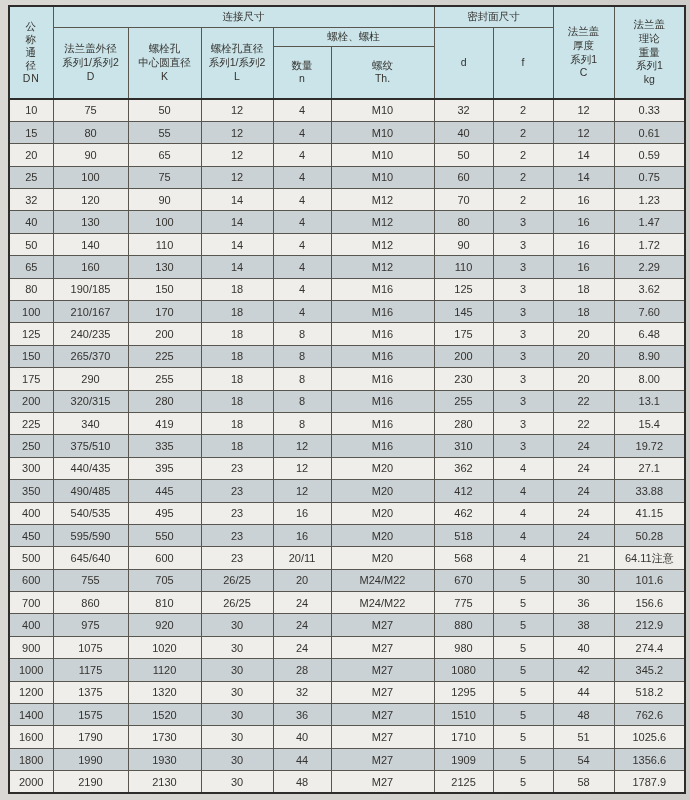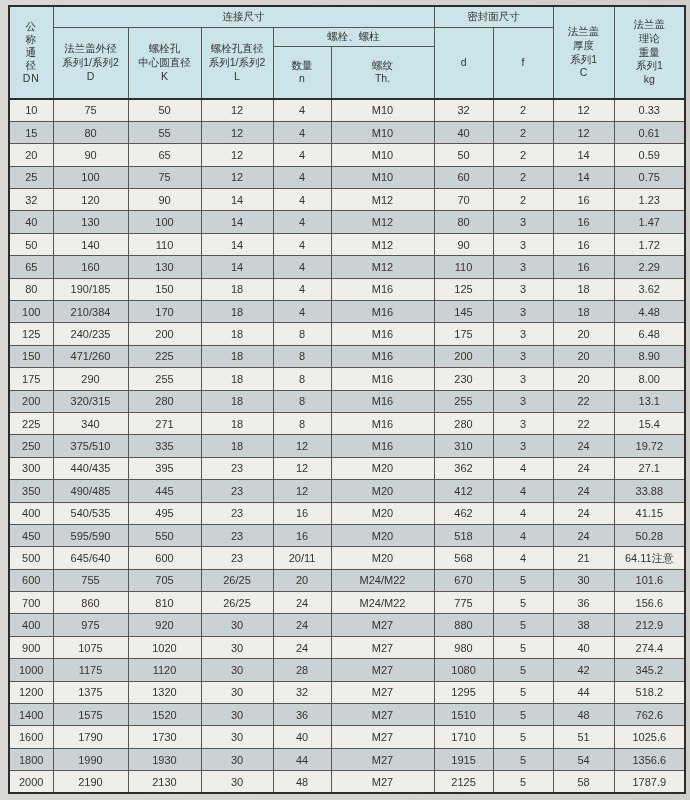--- a/index.html
+++ b/index.html
@@ -216,45 +216,45 @@
           <td>18</td>
           <td>4</td>
           <td>M16</td>
           <td>125</td>
           <td>3</td>
           <td>18</td>
           <td>3.62</td>
         </tr>
         <tr class="dark">
           <td>100</td>
-          <td>210/384</td>
+          <td>210/167</td>
           <td>170</td>
           <td>18</td>
           <td>4</td>
           <td>M16</td>
           <td>145</td>
           <td>3</td>
           <td>18</td>
-          <td>4.48</td>
+          <td>7.60</td>
         </tr>
         <tr class="light">
           <td>125</td>
           <td>240/235</td>
           <td>200</td>
           <td>18</td>
           <td>8</td>
           <td>M16</td>
           <td>175</td>
           <td>3</td>
           <td>20</td>
           <td>6.48</td>
         </tr>
         <tr class="dark">
           <td>150</td>
-          <td>471/260</td>
+          <td>265/370</td>
           <td>225</td>
           <td>18</td>
           <td>8</td>
           <td>M16</td>
           <td>200</td>
           <td>3</td>
           <td>20</td>
           <td>8.90</td>
         </tr>
         <tr class="light">
@@ -277,21 +277,21 @@
           <td>8</td>
           <td>M16</td>
           <td>255</td>
           <td>3</td>
           <td>22</td>
           <td>13.1</td>
         </tr>
         <tr class="light">
           <td>225</td>
           <td>340</td>
-          <td>271</td>
+          <td>419</td>
           <td>18</td>
           <td>8</td>
           <td>M16</td>
           <td>280</td>
           <td>3</td>
           <td>22</td>
           <td>15.4</td>
         </tr>
         <tr class="dark">
           <td>250</td>
@@ -461,21 +461,21 @@
           <td>51</td>
           <td>1025.6</td>
         </tr>
         <tr class="dark">
           <td>1800</td>
           <td>1990</td>
           <td>1930</td>
           <td>30</td>
           <td>44</td>
           <td>M27</td>
-          <td>1915</td>
+          <td>1909</td>
           <td>5</td>
           <td>54</td>
           <td>1356.6</td>
         </tr>
         <tr class="light">
           <td>2000</td>
           <td>2190</td>
           <td>2130</td>
           <td>30</td>
           <td>48</td>

